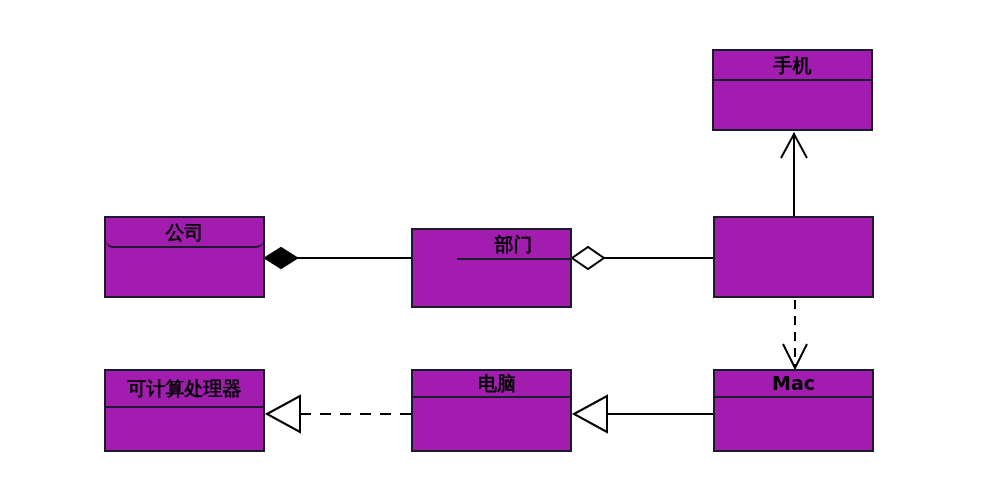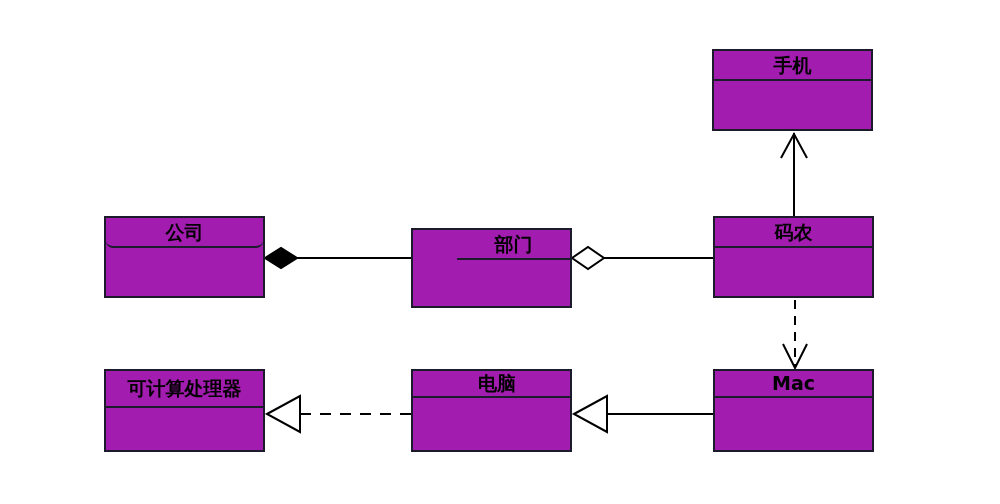--- a/index.html
+++ b/index.html
@@ -104,23 +104,20 @@
   </div>
 
   <div class="uml-class" style="left:411px; top:228px; width:161px; height:80px;padding-left:44px;">
     <div class="uml-name-band" style="height:30px;">
       <span class="uml-name" style="font-size:19px;">部门</span>
     </div>
     <div class="uml-attrs"></div>
   </div>
 
   <div class="uml-class" style="left:713px; top:216px; width:161px; height:82px;">
-    <div class="uml-name-band" style="height:30px;">
-      <span class="uml-name" style="font-size:19px;">码农</span>
-    </div>
     <div class="uml-attrs"></div>
   </div>
 
   <div class="uml-class" style="left:104px; top:369px; width:161px; height:83px;">
     <div class="uml-name-band" style="height:37px;">
       <span class="uml-name" style="font-size:19px;">可计算处理器</span>
     </div>
     <div class="uml-attrs"></div>
   </div>
 

